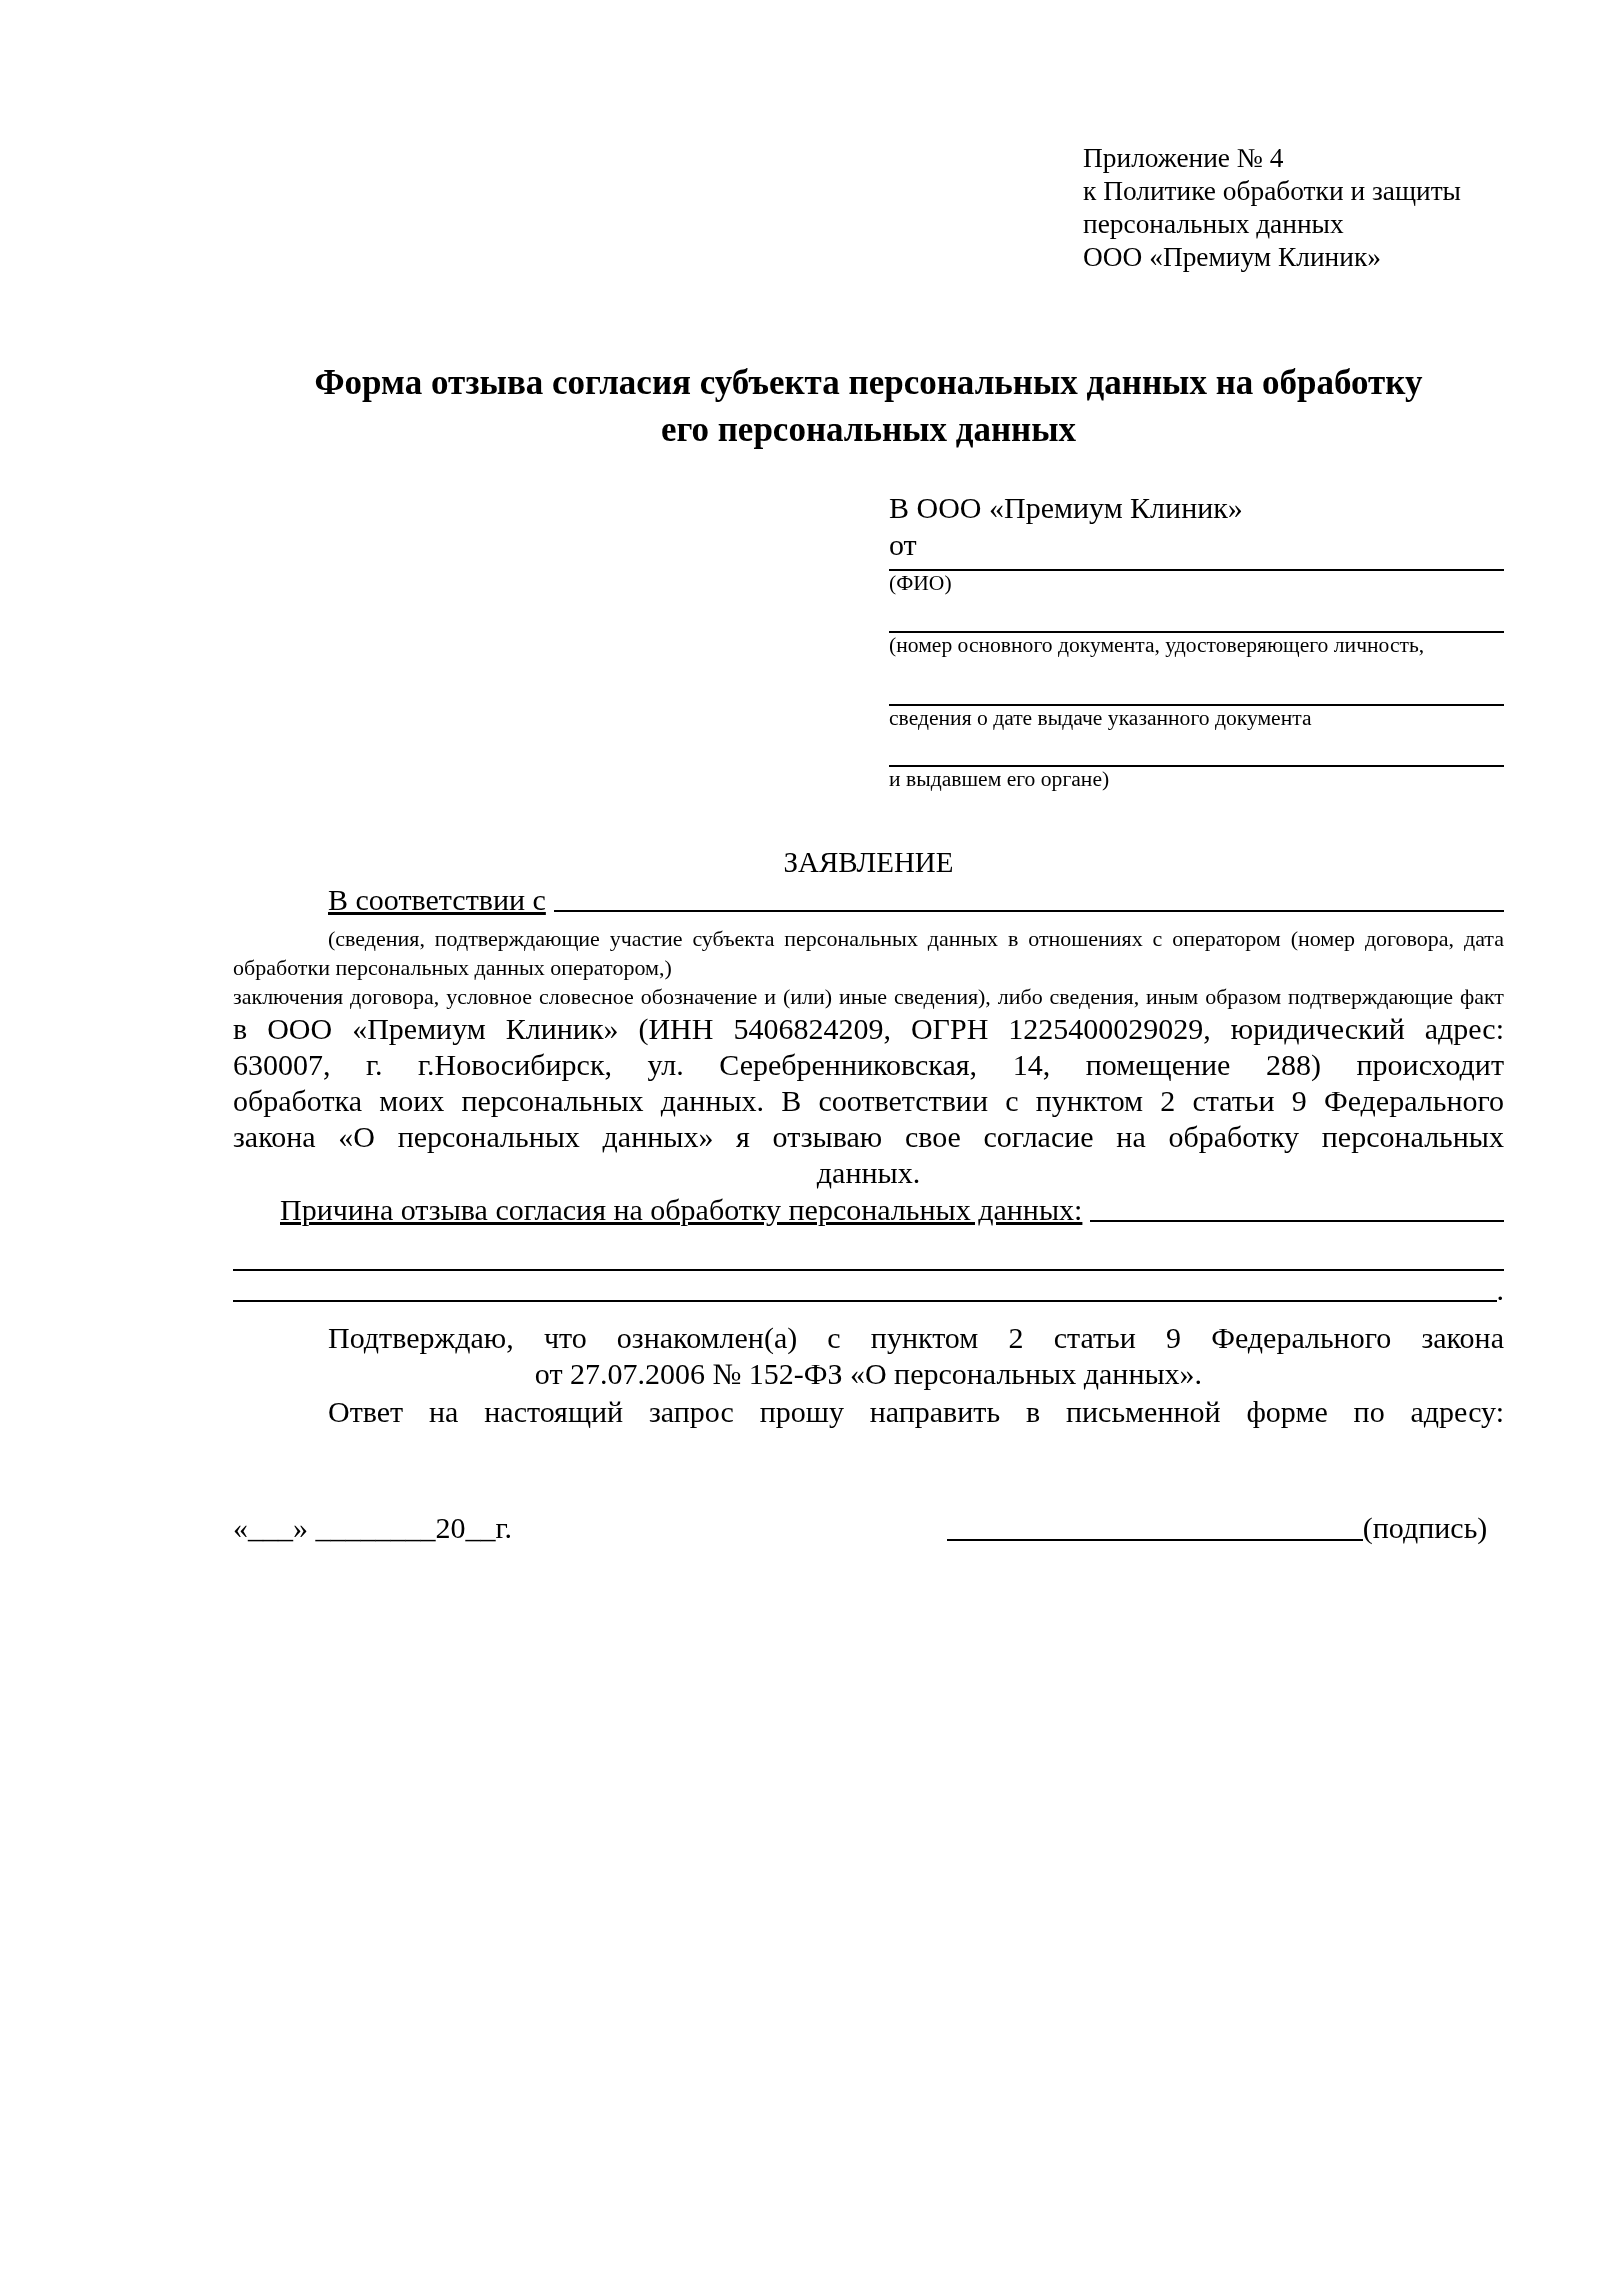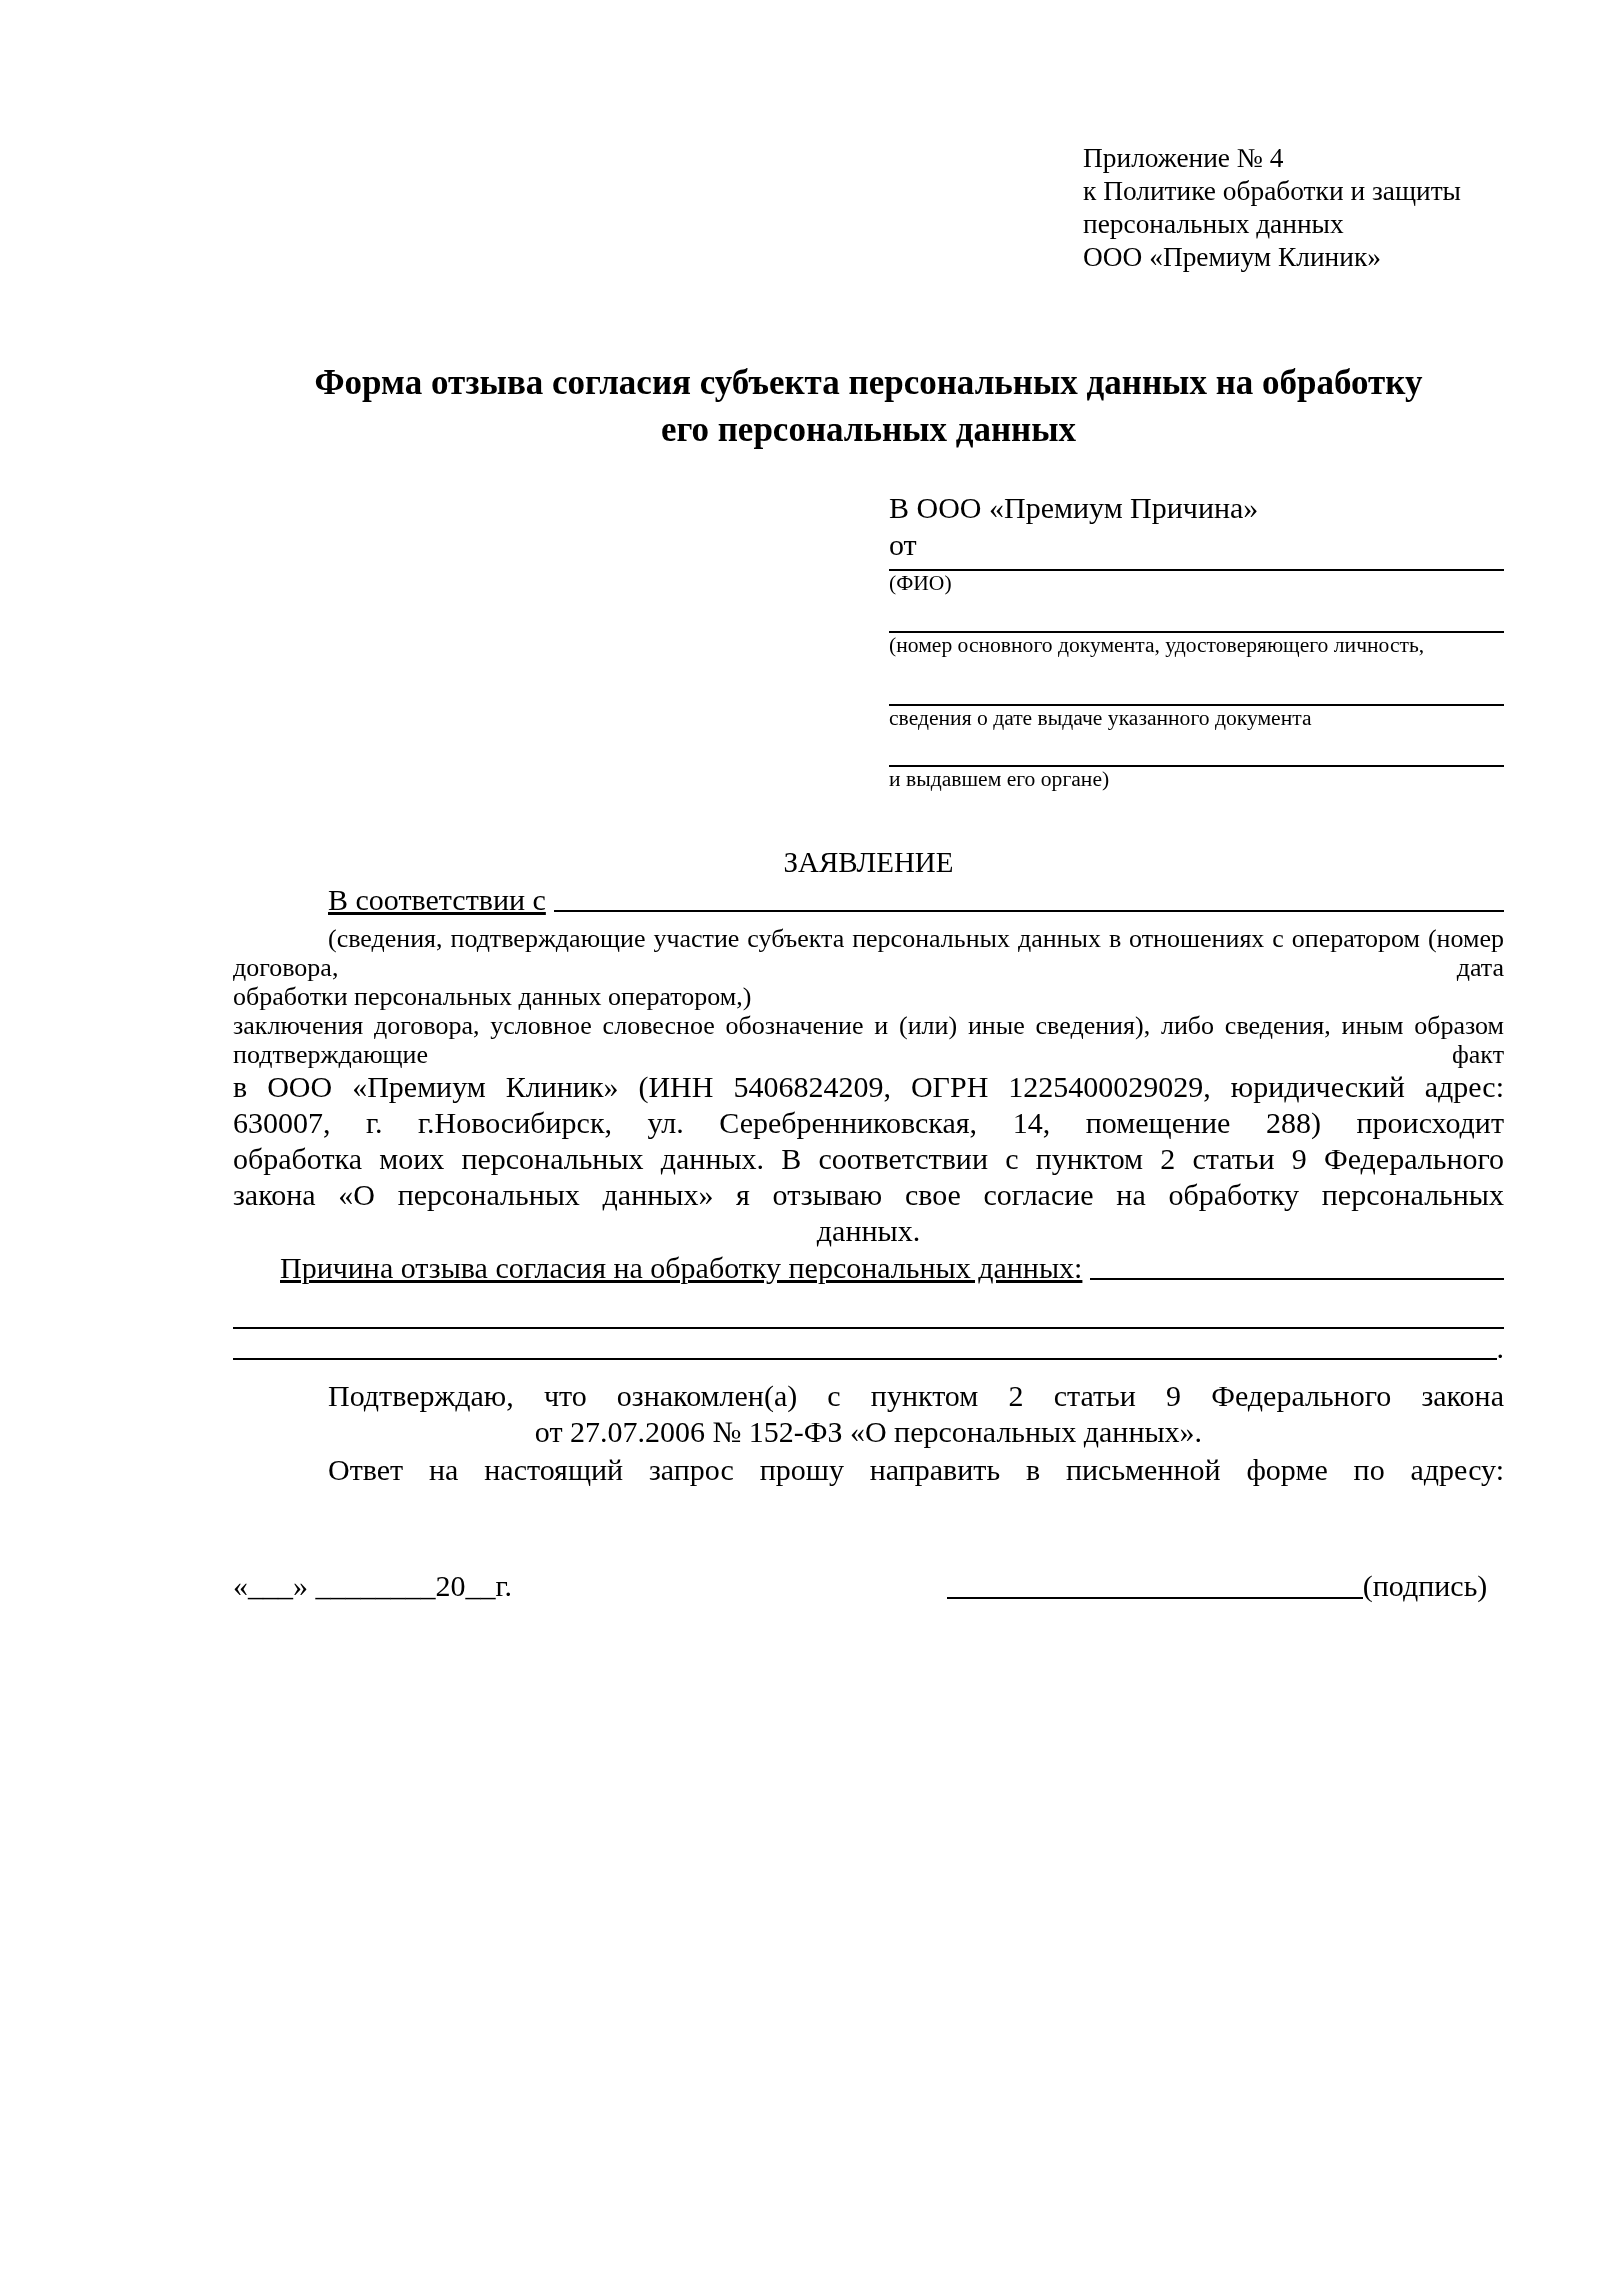--- a/index.html
+++ b/index.html
@@ -53,21 +53,21 @@
   .row{display:flex;font-size:30px;line-height:37px;text-decoration:underline;}
   .indent-sp{width:95px;flex:0 0 95px;}
   .indent-sm{width:47px;flex:0 0 47px;}
   .fill{
     flex:1 1 auto;
     border-bottom:2.9px solid #000;
     align-self:flex-end;
     margin-bottom:5.9px;
     margin-left:7.8px;
   }
-  .fineprint{font-size:26px;line-height:29px;margin-top:5.9px;}
+  .fineprint{font-size:22px;line-height:29px;margin-top:5.9px;}
   .fineprint .fp{ text-align:justify; text-align-last:justify; }
   .fineprint .fp.last{text-align-last:left;}
   .fineprint .fp.first{text-indent:95px;}
   .bodytext{font-size:30px;line-height:36px;}
   .jl{text-align:justify;text-align-last:justify;}
   .plain{text-align:center;}
   .ind97{text-indent:95px;}
   .blankline{border-bottom:2.9px solid #000;height:41px;}
   .blankrow{display:flex;height:37px;font-size:30px;line-height:37px;}
   .blankrow .fill{margin-left:0;}
@@ -111,21 +111,21 @@
     <div>персональных данных</div>
     <div>ООО «Премиум Клиник»</div>
   </div>
 
   <div class="title">
     <div>Форма отзыва согласия субъекта персональных данных на обработку</div>
     <div>его персональных данных</div>
   </div>
 
   <div class="addressee">
-    <div>В ООО «Премиум Причина»</div>
+    <div>В ООО «Премиум Клиник»</div>
     <div>от</div>
 
     <div class="form-field ff1">
       <div class="field-line"></div>
       <div class="field-caption">(ФИО)</div>
     </div>
     <div class="form-field ff2">
       <div class="field-line"></div>
       <div class="field-caption">(номер основного документа, удостоверяющего личность,</div>
     </div>

